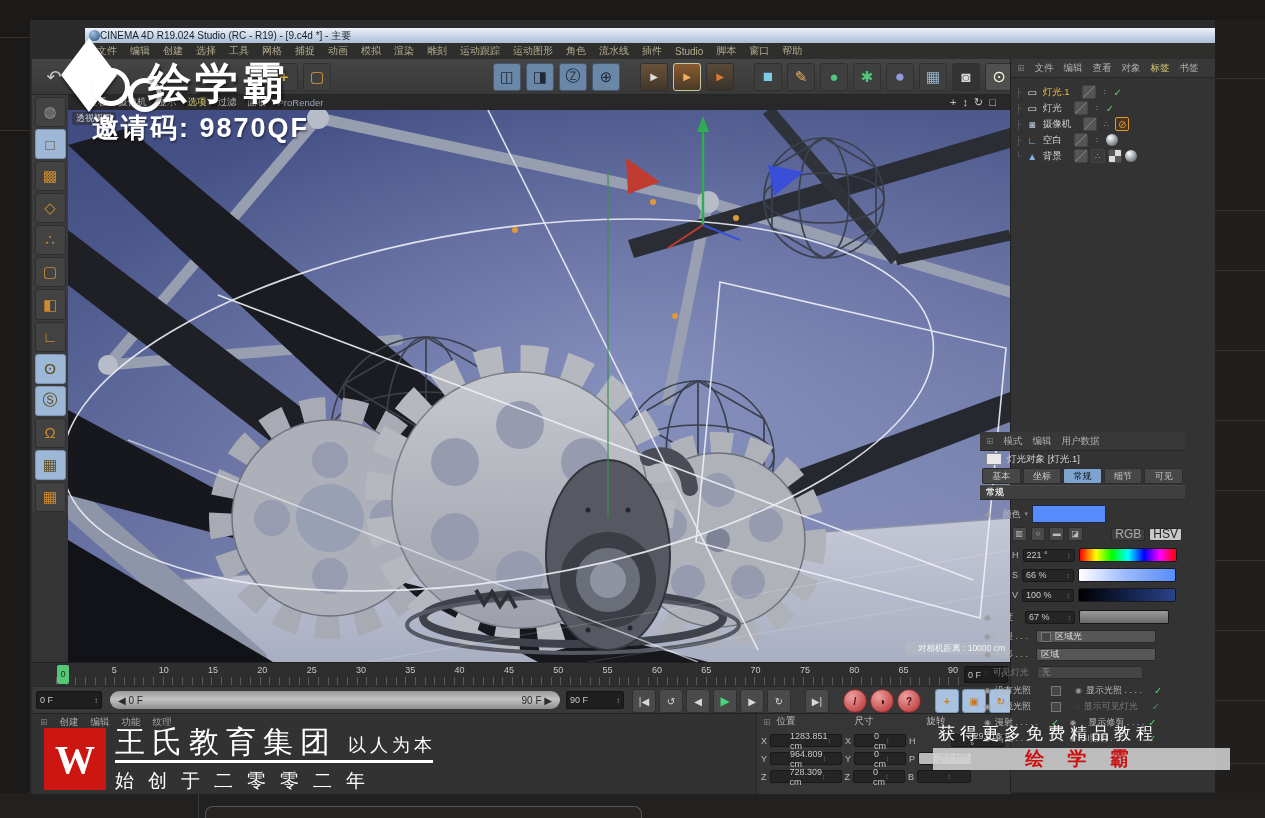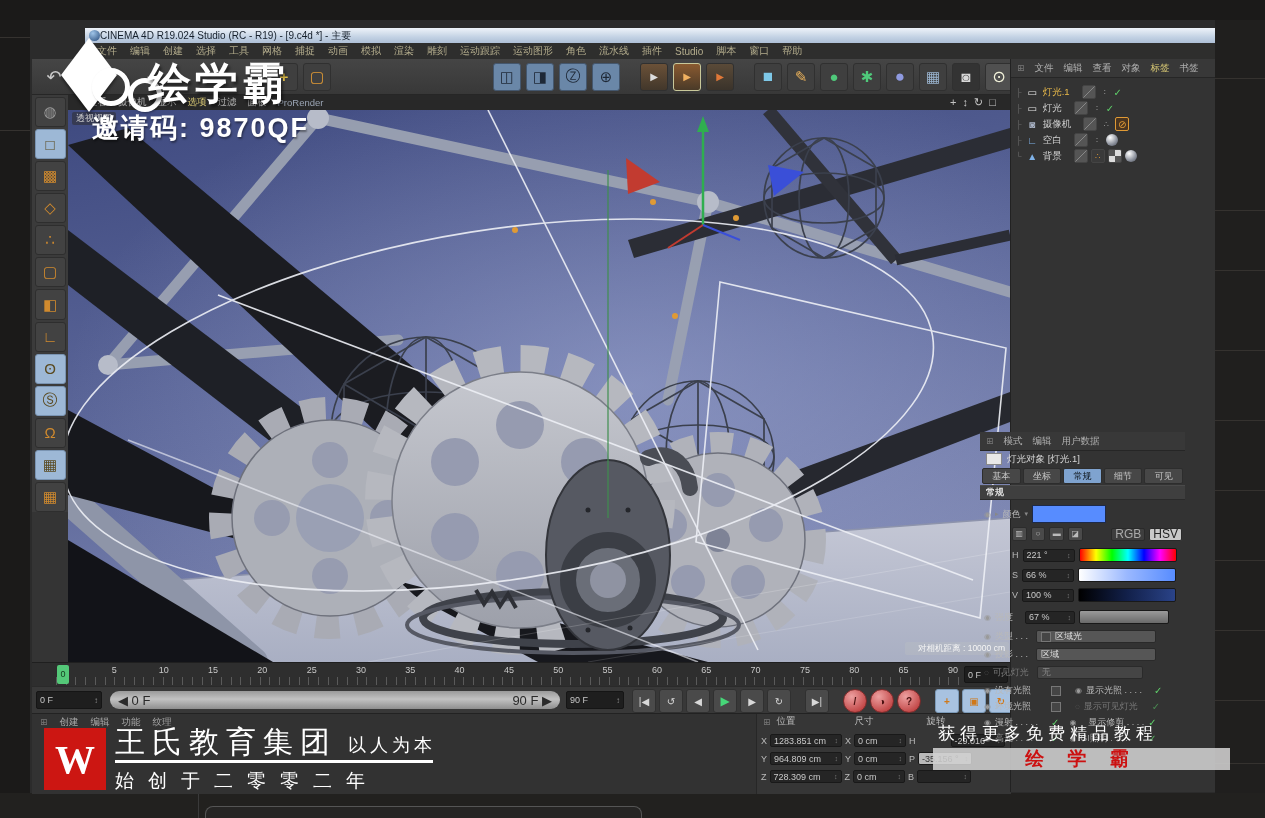--- a/index.html
+++ b/index.html
@@ -50,39 +50,39 @@
   .camdist{position:absolute;left:875px;top:622px;width:104px;height:13px;background:rgba(185,188,195,.45);color:#f4f4f4;font-size:8.5px;text-align:right;padding:1px 4px 0 0;box-sizing:border-box;border-radius:2px;}
   
   .ruler{position:absolute;left:2px;top:642px;width:978px;height:24px;background:#2e2e2e;border-top:1px solid #1f1f1f;}
   .ticks{position:absolute;left:24px;top:2px;width:906px;display:flex;justify-content:space-between;}
   .ticks .tick{font-size:9px;color:#c9c9c9;width:18px;text-align:center;}
   .minorticks{position:absolute;left:24px;top:14px;width:906px;height:8px;background:repeating-linear-gradient(90deg,#5a5a5a 0 1px,transparent 1px 9.7px);}
   .playhead{position:absolute;left:25px;top:2px;width:12px;height:19px;background:#54c878;border-radius:2px;color:#143a1e;font-size:9px;text-align:center;line-height:19px;}
   .spin{background:#1e1e1e;border:1px solid #151515;border-radius:2px;color:#c8c8c8;font-size:9px;display:flex;align-items:center;justify-content:space-between;padding:0 3px;box-sizing:border-box;}
   .spin .ud{color:#888;font-size:8px;}
   .transport{position:absolute;left:2px;top:666px;width:978px;height:27px;background:#383838;border-top:1px solid #2a2a2a;}
-  .rangebar{position:absolute;left:78px;top:4px;width:450px;height:18px;border-radius:9px;background:linear-gradient(180deg,#9a9a9a,#c2c2c2 45%,#8e8e8e);display:flex;align-items:center;justify-content:space-between;padding:0 8px;box-sizing:border-box;font-size:13px;color:#2a2a2a;}
+  .rangebar{position:absolute;left:78px;top:4px;width:450px;height:18px;border-radius:9px;background:linear-gradient(180deg,#9a9a9a,#c2c2c2 45%,#8e8e8e);display:flex;align-items:center;justify-content:space-between;padding:0 8px;box-sizing:border-box;font-size:10px;color:#2a2a2a;}
   .tbtns{position:absolute;left:600px;top:2px;display:flex;gap:3px;align-items:center;}
   .tbtn{width:22px;height:22px;border-radius:3px;background:#4a4a4a;border:1px solid #303030;color:#d8d8d8;font-size:10px;display:flex;align-items:center;justify-content:center;}
   .tbtn[data-variant="green"]{color:#46d678;font-size:12px;}
   .tbtn[data-variant="sep"]{width:6px;background:transparent;border-color:transparent;}
   .tbtn[data-variant="red"]{border-radius:50%;background:radial-gradient(circle at 35% 30%,#eda0a0,#c24848 75%);border-color:#7c2a2a;color:#4a1010;font-weight:bold;}
   .tbtn[data-variant="key"]{background:#a8c2e0;border-color:#7c9ab8;color:#d07818;font-weight:bold;}
   .tbtn[data-variant="pla"]{background:#3e3e3e;color:#dddddd;letter-spacing:1px;}
   .tbtn[data-variant="pset"]{background:#3e3e3e;color:#e09a35;}
   
   .bpanel{position:absolute;left:2px;top:693px;width:978px;height:80px;background:#323232;border-top:1px solid #222;}
   .pmenu{display:flex;align-items:center;gap:12px;height:16px;padding-left:8px;font-size:9.5px;color:#a9a9a9;}
   .pmenu .grid-ic{color:#777;font-size:9px;}
   .pmenu .mi:first-of-type{color:#cfc78a;}
   .coords{position:absolute;left:724px;top:0;width:254px;height:80px;background:#363636;border-left:1px solid #272727;}
   .coords .hdr{display:flex;gap:0;font-size:9.5px;color:#bdbdbd;height:15px;align-items:center;}
   .coords .hdr span{display:inline-block;}
   .crow{position:absolute;display:flex;align-items:center;gap:3px;font-size:9px;color:#bbb;}
-  .cfield{background:#252525;border:1px solid #191919;border-radius:2px;height:13px;display:flex;align-items:center;justify-content:space-between;padding:0 3px;color:#c9c9c9;box-sizing:border-box;}
+  .cfield{background:#252525;border:1px solid #191919;border-radius:2px;height:13px;display:flex;align-items:center;justify-content:space-between;padding:0 19px;color:#c9c9c9;box-sizing:border-box;}
   .cfield .ud{color:#777;font-size:7px;}
   .cfield.hl{background:#b9b9b9;color:#333;}
   
   .rpanel{position:absolute;left:980px;top:39px;width:205px;height:733px;background:#333;border-left:1px solid #222;box-sizing:border-box;}
   .om-menu,.am-menu{display:flex;align-items:center;gap:10px;height:18px;padding-left:6px;font-size:9.5px;color:#b0b0b0;background:#383838;border-bottom:1px solid #262626;}
   .om-menu .mi:nth-child(6){color:#d8c874;}
   .orow{position:absolute;left:4px;width:198px;height:16px;display:flex;align-items:center;gap:4px;font-size:9.5px;color:#cfcfcf;}
   .orow .tree{color:#6a6a6a;font-size:8px;}
   .oicon{font-size:10px;width:13px;text-align:center;}
   .oname.sel{color:#e8b94a;}

